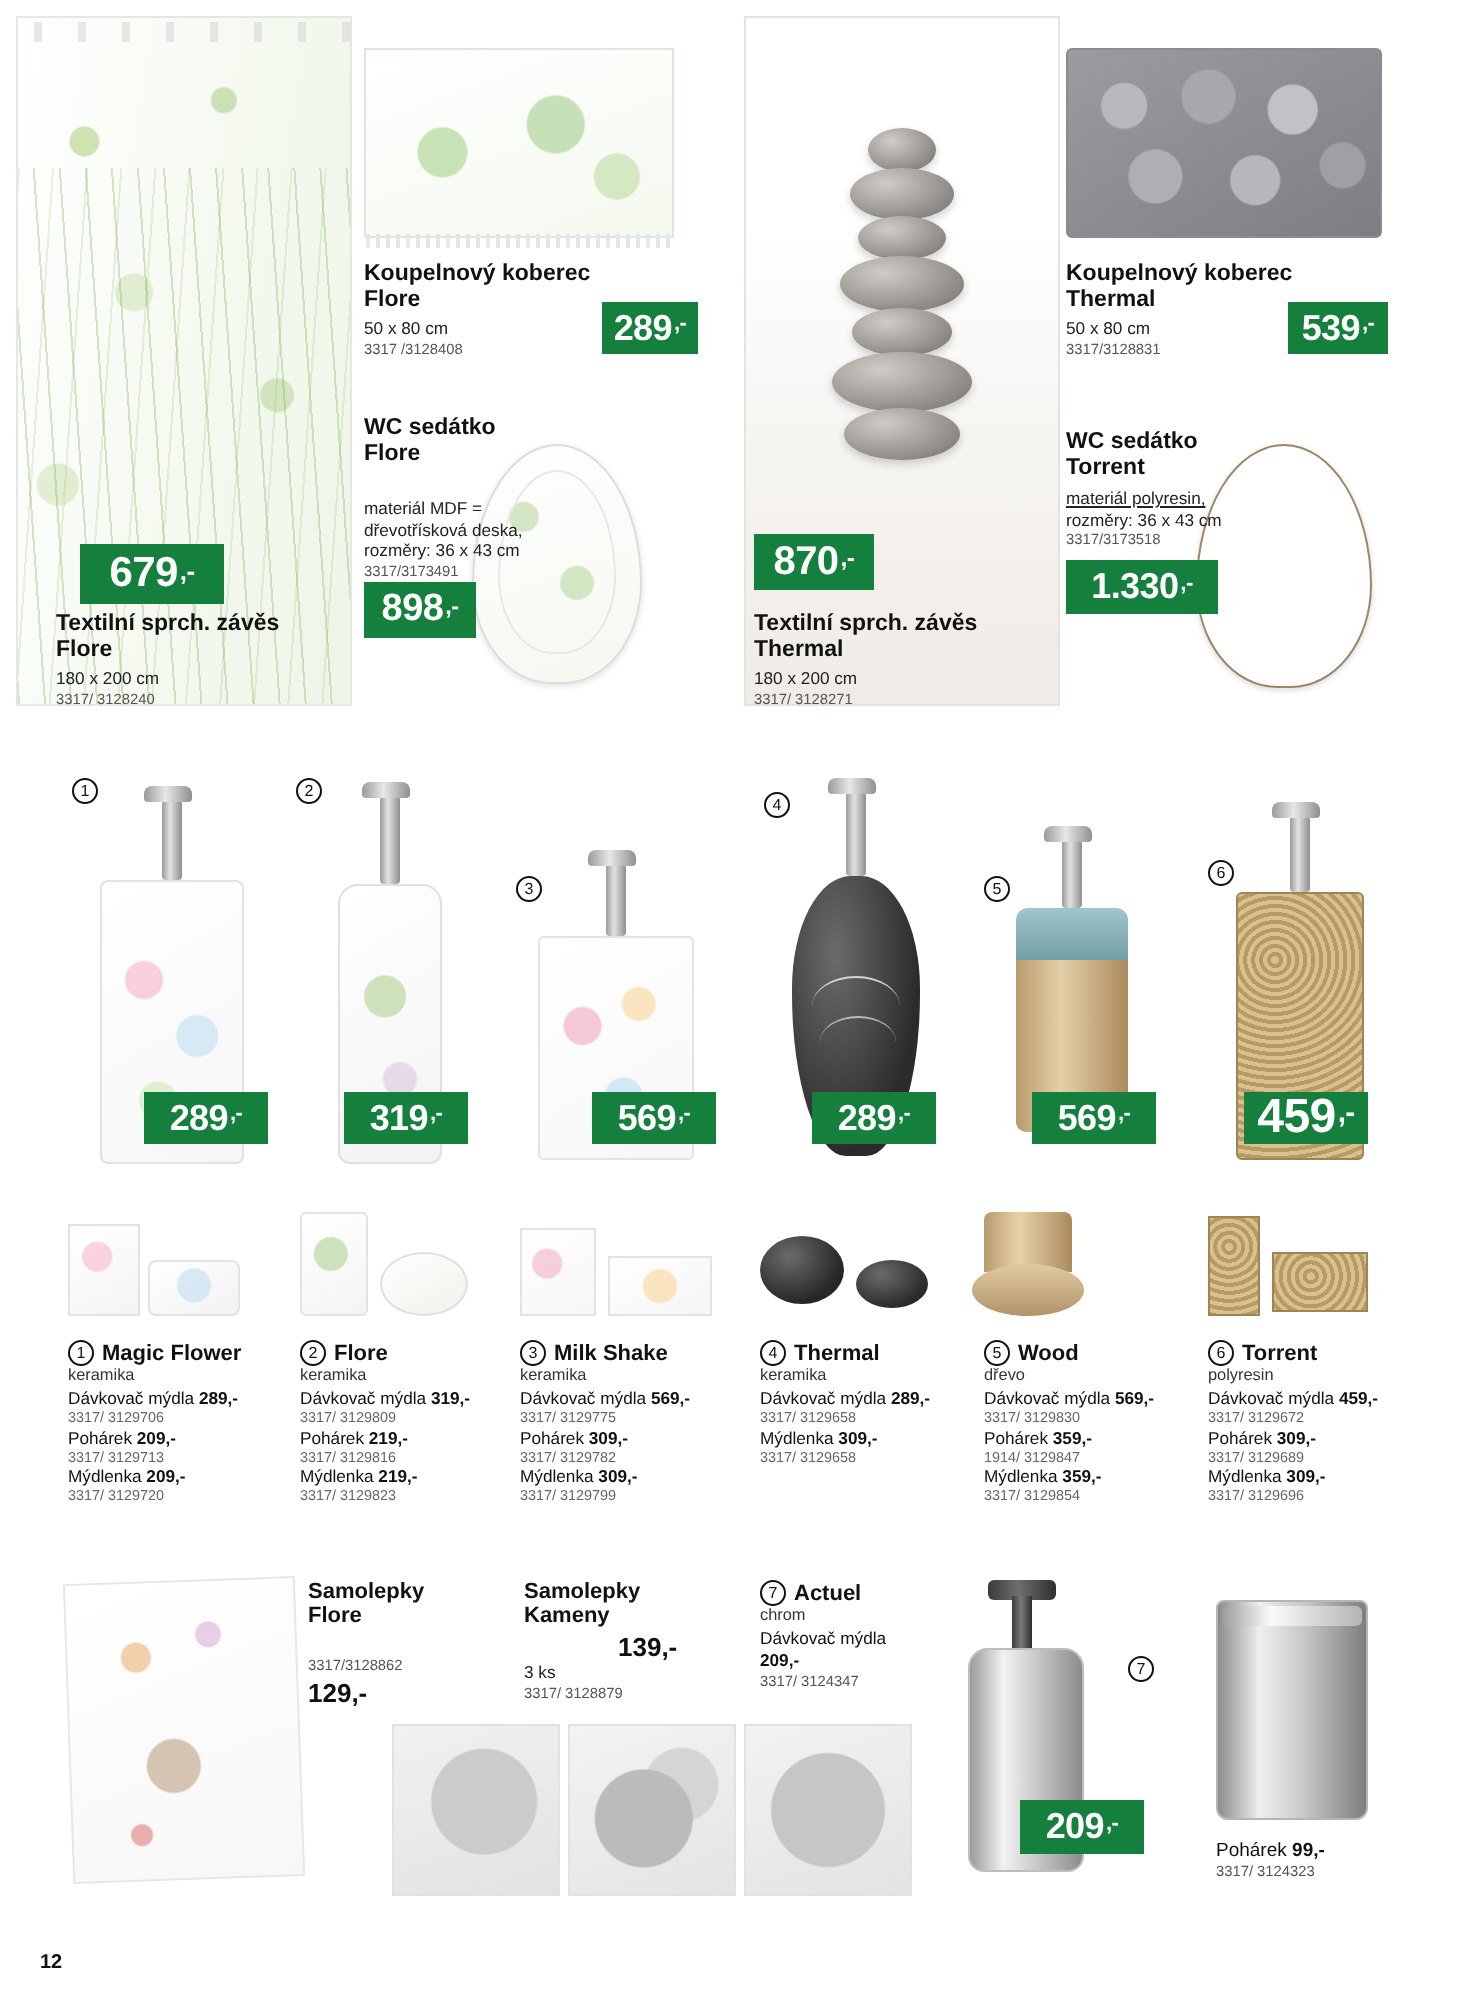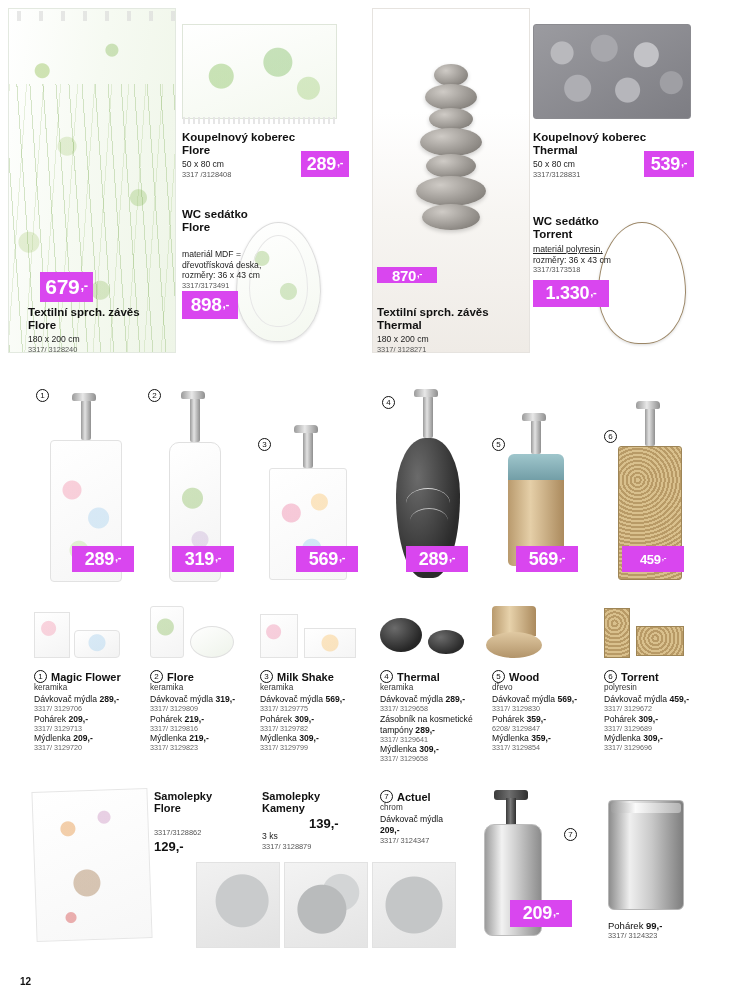--- a/index.html
+++ b/index.html
@@ -13,21 +13,21 @@
     overflow:hidden;
   }
   .page { position:relative; width:740px; height:1003px; }
 
   
   .abs { position:absolute; }
   .pname { font-weight:bold; font-size:11.5px; line-height:13px; color:#111; }
   .pdesc { font-size:8.6px; line-height:10.5px; color:#222; }
   .pcode { font-size:7.4px; line-height:9px; color:#555; }
   .price-tag {
-    background:#d946ef; color:#fff; font-weight:bold;
+    background:#15803d; color:#fff; font-weight:bold;
     display:flex; align-items:center; justify-content:center;
     letter-spacing:-0.3px;
   }
   .price-tag .cur { font-size:0.62em; vertical-align:top; position:relative; top:-0.15em; margin-left:1px;}
   .num-badge {
     border:1px solid #111; border-radius:50%;
     width:13px; height:13px; font-size:8px;
     display:inline-flex; align-items:center; justify-content:center;
     line-height:1; background:#fff; color:#111;
   }
@@ -154,21 +154,21 @@
 </head>
 <body>
 
 <div class="page">
 
   <div class="abs curtain-flore">
     <div class="rings"></div>
     <div class="stems"></div>
   </div>
 
-  <div class="abs price-tag" style="left:40px; top:272px; width:53px; height:30px; font-size:21px;text-align:center;">
+  <div class="abs price-tag" style="left:40px; top:272px; width:72px; height:30px; font-size:21px;text-align:center;">
     <span>679</span>
       <span class="cur">,-</span>
   </div>
 
   <div class="abs" style="left:28px; top:306px; width:150px;">
     <div class="pname">Textilní sprch. závěs</div>
     <div class="pname">Flore</div>
     <div class="pdesc" style="margin-top:2px;">180 x 200 cm</div>
     <div class="pcode">3317/ 3128240</div>
   </div>
@@ -208,21 +208,21 @@
       <div class="stone" style="top:0px;   width:34px; height:22px;"></div>
       <div class="stone" style="top:20px;  width:52px; height:26px;"></div>
       <div class="stone" style="top:44px;  width:44px; height:22px;"></div>
       <div class="stone" style="top:64px;  width:62px; height:28px;"></div>
       <div class="stone" style="top:90px;  width:50px; height:24px;"></div>
       <div class="stone" style="top:112px; width:70px; height:30px;"></div>
       <div class="stone" style="top:140px; width:58px; height:26px;"></div>
     </div>
   </div>
 
-  <div class="abs price-tag" style="left:377px; top:267px; width:60px; height:16px; font-size:15px;align-items:center;">
+  <div class="abs price-tag" style="left:377px; top:267px; width:60px; height:28px; font-size:20px;align-items:center;">
     <span>870</span>
       <span class="cur">,-</span>
   </div>
 
   <div class="abs" style="left:377px; top:306px; width:150px;">
     <div class="pname">Textilní sprch. závěs</div>
     <div class="pname">Thermal</div>
     <div class="pdesc" style="margin-top:2px;">180 x 200 cm</div>
     <div class="pcode">3317/ 3128271</div>
   </div>
@@ -336,21 +336,21 @@
   <div class="abs num-badge" style="left:604px; top:430px;">6</div>
   <div class="abs" style="left:610px; top:408px; width:80px; height:175px;">
     <div class="pump" style="top:0; height:38px;"></div>
     <div style="position:absolute; left:8px; top:38px; width:64px; height:134px;
                 background:
                   repeating-radial-gradient(circle at 30% 25%, #d9c08d 0 2px, #b89a66 2px 4px),
                   repeating-radial-gradient(circle at 70% 70%, #cdb07e 0 2px, #a88e5e 2px 4px),
                   linear-gradient(150deg,#caa86f,#a58a5a);
                 border:1px solid #9e8556; border-radius:3px;"></div>
   </div>
-  <div class="abs price-tag" style="left:622px; top:546px; width:62px; height:26px; font-size:13px;">
+  <div class="abs price-tag" style="left:622px; top:546px; width:62px; height:26px; font-size:24px;">
     <span>459</span>
       <span class="cur">,-</span>
   </div>
 
   <div class="abs thumb" style="left:34px; top:612px; width:36px; height:46px;
       background:radial-gradient(circle at 40% 35%, rgba(245,170,190,.5) 0 7px, transparent 8px), linear-gradient(150deg,#fff,#f4f4f4);
       border:1px solid #e3e3e3;"></div>
   <div class="abs thumb" style="left:74px; top:630px; width:46px; height:28px; border-radius:4px;
       background:radial-gradient(circle at 50% 45%, rgba(180,215,240,.5) 0 8px, transparent 9px), linear-gradient(150deg,#fff,#f2f2f2);
       border:1px solid #e3e3e3;"></div>
@@ -425,34 +425,33 @@
   </div>
 
   <div class="abs" style="left:380px; top:670px; width:112px;">
     <div style="display:flex; align-items:center; gap:4px;">
       <span class="num-badge">4</span>
       <span class="col-title">Thermal</span>
     </div>
     <div class="pcode" style="font-size:8.2px; color:#333;">keramika</div>
     <div class="small-list" style="margin-top:2px;">
       <div><span>Dávkovač mýdla</span> <span class="inline-price">289,-</span><span class="code">3317/ 3129658</span></div>
-      <div><span>Zásobník na kosmetické tampóny</span> <span class="inline-price">289,-</span><span class="code">3317/ 3129641</span></div>
       <div><span>Mýdlenka</span> <span class="inline-price">309,-</span><span class="code">3317/ 3129658</span></div>
     </div>
   </div>
 
   <div class="abs" style="left:492px; top:670px; width:108px;">
     <div style="display:flex; align-items:center; gap:4px;">
       <span class="num-badge">5</span>
       <span class="col-title">Wood</span>
     </div>
     <div class="pcode" style="font-size:8.2px; color:#333;">dřevo</div>
     <div class="small-list" style="margin-top:2px;">
       <div><span>Dávkovač mýdla</span> <span class="inline-price">569,-</span><span class="code">3317/ 3129830</span></div>
-      <div><span>Pohárek</span> <span class="inline-price">359,-</span><span class="code">6208/ 3129847</span></div>
+      <div><span>Pohárek</span> <span class="inline-price">359,-</span><span class="code">1914/ 3129847</span></div>
       <div><span>Mýdlenka</span> <span class="inline-price">359,-</span><span class="code">3317/ 3129854</span></div>
     </div>
   </div>
 
   <div class="abs" style="left:604px; top:670px; width:110px;">
     <div style="display:flex; align-items:center; gap:4px;">
       <span class="num-badge">6</span>
       <span class="col-title">Torrent</span>
     </div>
     <div class="pcode" style="font-size:8.2px; color:#333;">polyresin</div>

